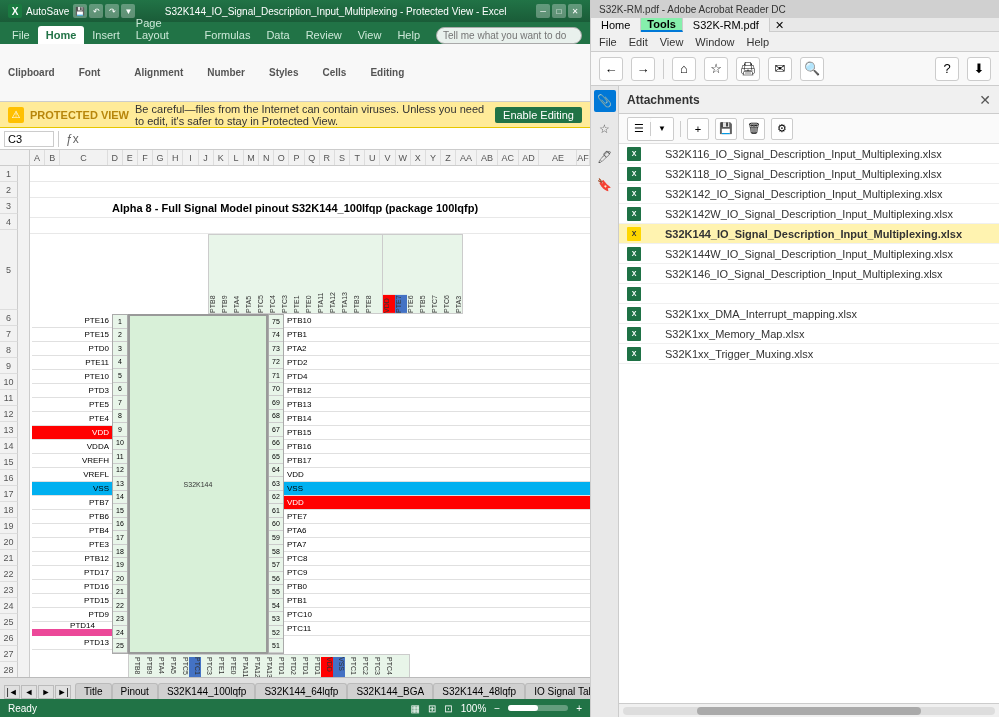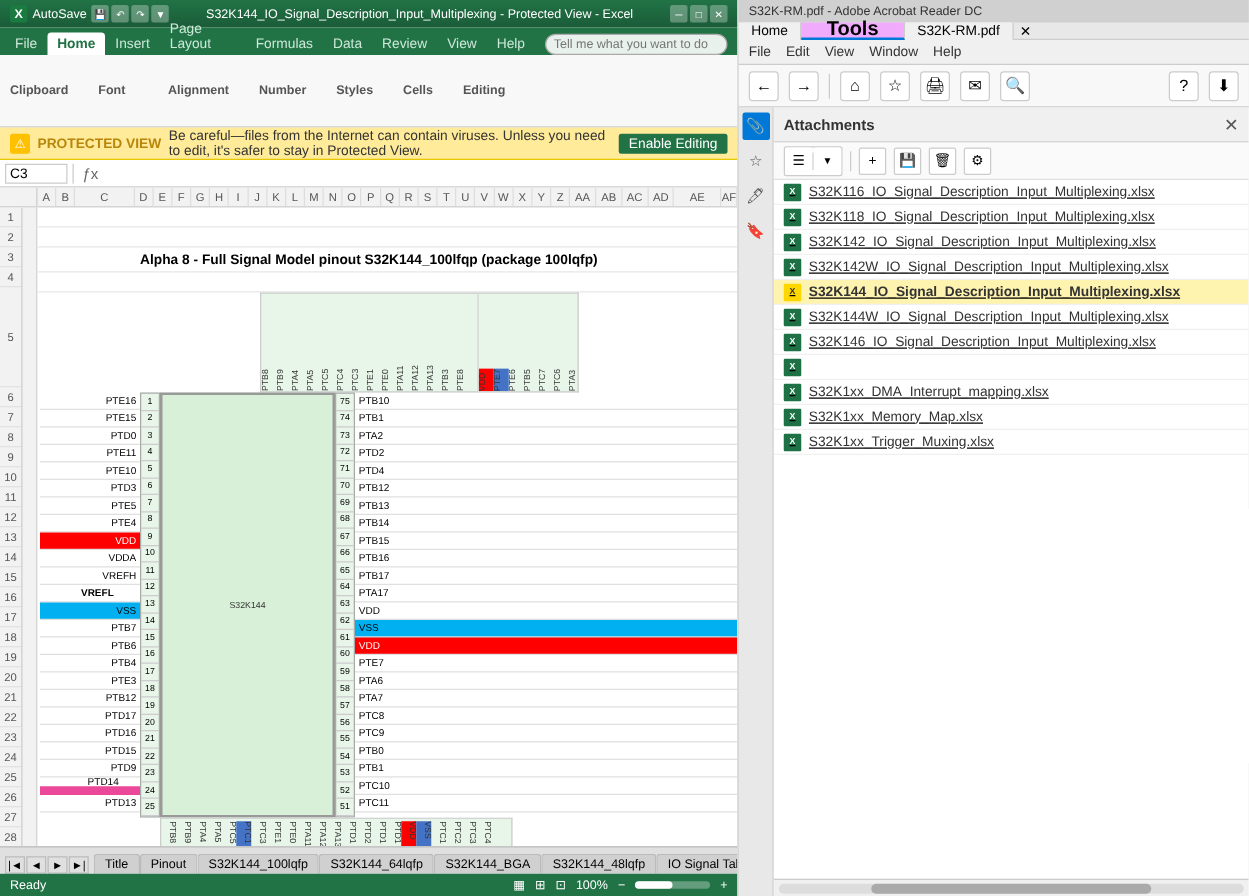--- a/index.html
+++ b/index.html
@@ -59,21 +59,21 @@
     .attachments-header { height: 28px; background: #f0f0f0; border-bottom: 1px solid #ccc; display: flex; align-items: center; justify-content: space-between; padding: 0 8px; }
     .attachments-title { font-size: 12px; font-weight: 600; color: #333; }
     .attachments-close { cursor: pointer; font-size: 14px; color: #555; }
     .attachments-toolbar { height: 30px; background: #fafafa; border-bottom: 1px solid #e0e0e0; display: flex; align-items: center; padding: 0 8px; gap: 6px; }
     .att-tool-btn { width: 22px; height: 22px; border: 1px solid #ccc; background: #fff; border-radius: 2px; display: flex; align-items: center; justify-content: center; cursor: pointer; font-size: 11px; }
     .att-tool-sep { width: 1px; height: 16px; background: #ccc; }
     .attachments-cols { height: 22px; background: #f0f0f0; border-bottom: 1px solid #ccc; display: flex; align-items: center; padding: 0 8px; }
     .att-col-name { flex: 1; font-size: 11px; color: #555; font-weight: 600; }
     .att-col-desc { width: 80px; font-size: 11px; color: #555; font-weight: 600; text-align: right; }
     .attachments-list { flex: 1; overflow-y: auto; }
-    .att-item { height: 20px; display: flex; align-items: center; padding: 0 8px; gap: 6px; cursor: pointer; border-bottom: 1px solid #f0f0f0; text-decoration: underline; }
+    .att-item { height: 20px; display: flex; align-items: center; padding: 0 8px; gap: 24px; cursor: pointer; border-bottom: 1px solid #f0f0f0; }
     .att-item.selected { background: #fff3b0; }
     .att-icon { width: 14px; height: 14px; background: #1e7145; border-radius: 1px; display: flex; align-items: center; justify-content: center; font-size: 7px; color: white; font-weight: bold; }
     .att-name { font-size: 11px; color: #333; flex: 1; overflow: hidden; text-overflow: ellipsis; white-space: nowrap; }
 
     
     .pdf-scrollbar { height: 14px; background: #f0f0f0; border-top: 1px solid #ccc; display: flex; align-items: center; padding: 0 4px; }
     .scroll-track { flex: 1; height: 8px; background: #ddd; border-radius: 4px; position: relative; }
     .scroll-thumb { width: 60%; height: 8px; background: #aaa; border-radius: 4px; position: absolute; left: 20%; }
 
     
@@ -286,21 +286,21 @@
               <div style="display:flex; height:14px; border-bottom:1px solid #e0e0e0; align-items:center; justify-content:flex-end; padding-right:3px; font-size:8px;">PTE15</div>
               <div style="display:flex; height:14px; border-bottom:1px solid #e0e0e0; align-items:center; justify-content:flex-end; padding-right:3px; font-size:8px;">PTD0</div>
               <div style="display:flex; height:14px; border-bottom:1px solid #e0e0e0; align-items:center; justify-content:flex-end; padding-right:3px; font-size:8px;">PTE11</div>
               <div style="display:flex; height:14px; border-bottom:1px solid #e0e0e0; align-items:center; justify-content:flex-end; padding-right:3px; font-size:8px;">PTE10</div>
               <div style="display:flex; height:14px; border-bottom:1px solid #e0e0e0; align-items:center; justify-content:flex-end; padding-right:3px; font-size:8px;">PTD3</div>
               <div style="display:flex; height:14px; border-bottom:1px solid #e0e0e0; align-items:center; justify-content:flex-end; padding-right:3px; font-size:8px;">PTE5</div>
               <div style="display:flex; height:14px; border-bottom:1px solid #e0e0e0; align-items:center; justify-content:flex-end; padding-right:3px; font-size:8px;">PTE4</div>
               <div style="display:flex; height:14px; border-bottom:1px solid #e0e0e0; align-items:center; justify-content:flex-end; padding-right:3px; font-size:8px; background:#FF0000; color:white;">VDD</div>
               <div style="display:flex; height:14px; border-bottom:1px solid #e0e0e0; align-items:center; justify-content:flex-end; padding-right:3px; font-size:8px;">VDDA</div>
               <div style="display:flex; height:14px; border-bottom:1px solid #e0e0e0; align-items:center; justify-content:flex-end; padding-right:3px; font-size:8px;">VREFH</div>
-              <div style="display:flex; height:14px; border-bottom:1px solid #e0e0e0; align-items:center; justify-content:flex-end; padding-right:21px; font-size:8px;font-weight:bold;">VREFL</div>
+              <div style="display:flex; height:14px; border-bottom:1px solid #e0e0e0; align-items:center; justify-content:flex-end; padding-right:3px; font-size:8px;">VREFL</div>
               <div style="display:flex; height:14px; border-bottom:1px solid #e0e0e0; align-items:center; justify-content:flex-end; padding-right:3px; font-size:8px; background:#00B0F0;">VSS</div>
               <div style="display:flex; height:14px; border-bottom:1px solid #e0e0e0; align-items:center; justify-content:flex-end; padding-right:3px; font-size:8px;">PTB7</div>
               <div style="display:flex; height:14px; border-bottom:1px solid #e0e0e0; align-items:center; justify-content:flex-end; padding-right:3px; font-size:8px;">PTB6</div>
               <div style="display:flex; height:14px; border-bottom:1px solid #e0e0e0; align-items:center; justify-content:flex-end; padding-right:3px; font-size:8px;">PTB4</div>
               <div style="display:flex; height:14px; border-bottom:1px solid #e0e0e0; align-items:center; justify-content:flex-end; padding-right:3px; font-size:8px;">PTE3</div>
               <div style="display:flex; height:14px; border-bottom:1px solid #e0e0e0; align-items:center; justify-content:flex-end; padding-right:3px; font-size:8px;">PTB12</div>
               <div style="display:flex; height:14px; border-bottom:1px solid #e0e0e0; align-items:center; justify-content:flex-end; padding-right:3px; font-size:8px;">PTD17</div>
               <div style="display:flex; height:14px; border-bottom:1px solid #e0e0e0; align-items:center; justify-content:flex-end; padding-right:3px; font-size:8px;">PTD16</div>
               <div style="display:flex; height:14px; border-bottom:1px solid #e0e0e0; align-items:center; justify-content:flex-end; padding-right:3px; font-size:8px;">PTD15</div>
               <div style="display:flex; height:14px; border-bottom:1px solid #e0e0e0; align-items:center; justify-content:flex-end; padding-right:3px; font-size:8px;">PTD9</div>
@@ -376,21 +376,20 @@
               <div style="display:flex; height:14px; border-bottom:1px solid #e0e0e0; align-items:center; padding-left:3px; font-size:8px;">PTB1</div>
               <div style="display:flex; height:14px; border-bottom:1px solid #e0e0e0; align-items:center; padding-left:3px; font-size:8px;">PTA2</div>
               <div style="display:flex; height:14px; border-bottom:1px solid #e0e0e0; align-items:center; padding-left:3px; font-size:8px;">PTD2</div>
               <div style="display:flex; height:14px; border-bottom:1px solid #e0e0e0; align-items:center; padding-left:3px; font-size:8px;">PTD4</div>
               <div style="display:flex; height:14px; border-bottom:1px solid #e0e0e0; align-items:center; padding-left:3px; font-size:8px;">PTB12</div>
               <div style="display:flex; height:14px; border-bottom:1px solid #e0e0e0; align-items:center; padding-left:3px; font-size:8px;">PTB13</div>
               <div style="display:flex; height:14px; border-bottom:1px solid #e0e0e0; align-items:center; padding-left:3px; font-size:8px;">PTB14</div>
               <div style="display:flex; height:14px; border-bottom:1px solid #e0e0e0; align-items:center; padding-left:3px; font-size:8px;">PTB15</div>
               <div style="display:flex; height:14px; border-bottom:1px solid #e0e0e0; align-items:center; padding-left:3px; font-size:8px;">PTB16</div>
               <div style="display:flex; height:14px; border-bottom:1px solid #e0e0e0; align-items:center; padding-left:3px; font-size:8px;">PTB17</div>
-              <div style="display:flex; height:14px; border-bottom:1px solid #e0e0e0; align-items:center; padding-left:3px; font-size:8px;">PTA17</div>
               <div style="display:flex; height:14px; border-bottom:1px solid #e0e0e0; align-items:center; padding-left:3px; font-size:8px;">VDD</div>
               <div style="display:flex; height:14px; border-bottom:1px solid #e0e0e0; align-items:center; padding-left:3px; font-size:8px; background:#00B0F0;">VSS</div>
               <div style="display:flex; height:14px; border-bottom:1px solid #e0e0e0; align-items:center; padding-left:3px; font-size:8px; background:#FF0000; color:white;">VDD</div>
               <div style="display:flex; height:14px; border-bottom:1px solid #e0e0e0; align-items:center; padding-left:3px; font-size:8px;">PTE7</div>
               <div style="display:flex; height:14px; border-bottom:1px solid #e0e0e0; align-items:center; padding-left:3px; font-size:8px;">PTA6</div>
               <div style="display:flex; height:14px; border-bottom:1px solid #e0e0e0; align-items:center; padding-left:3px; font-size:8px;">PTA7</div>
               <div style="display:flex; height:14px; border-bottom:1px solid #e0e0e0; align-items:center; padding-left:3px; font-size:8px;">PTC8</div>
               <div style="display:flex; height:14px; border-bottom:1px solid #e0e0e0; align-items:center; padding-left:3px; font-size:8px;">PTC9</div>
               <div style="display:flex; height:14px; border-bottom:1px solid #e0e0e0; align-items:center; padding-left:3px; font-size:8px;">PTB0</div>
               <div style="display:flex; height:14px; border-bottom:1px solid #e0e0e0; align-items:center; padding-left:3px; font-size:8px;">PTB1</div>
@@ -471,21 +470,21 @@
 <div class="pdf-panel">
 
   <div style="height:32px; background:#e8e8e8; border-bottom:1px solid #ccc; display:flex; flex-direction:column;">
     <div style="height:18px; background:#d0d0d0; display:flex; align-items:center; padding:4px 8px; font-size:10px; color:#333;">
       <span>S32K-RM.pdf - Adobe Acrobat Reader DC</span>
     </div>
     <div style="height:14px; display:flex; align-items:stretch;">
       <div style="padding:0 10px; font-size:11px; cursor:pointer; display:flex; align-items:center; border-right:1px solid #ccc; background:#f0f0f0;">
         <span>Home</span>
       </div>
-      <div style="padding:0 20px; font-size:16px; cursor:pointer; display:flex; align-items:center; border-right:1px solid #ccc; background:#f0abfc; font-weight:600; border-bottom:2px solid #0078d7;">
+      <div style="padding:0 6px; font-size:11px; cursor:pointer; display:flex; align-items:center; border-right:1px solid #ccc; background:#86efac; font-weight:600; border-bottom:2px solid #0078d7;">
         <span>Tools</span>
       </div>
       <div style="padding:0 10px; font-size:11px; cursor:pointer; display:flex; align-items:center; border-right:1px solid #ccc; background:#f0f0f0;">
         <span>S32K-RM.pdf</span>
       </div>
       <div style="padding:0 5px; font-size:11px; cursor:pointer; display:flex; align-items:center;">✕</div>
       <div style="flex:1;"></div>
     </div>
   </div>
 

